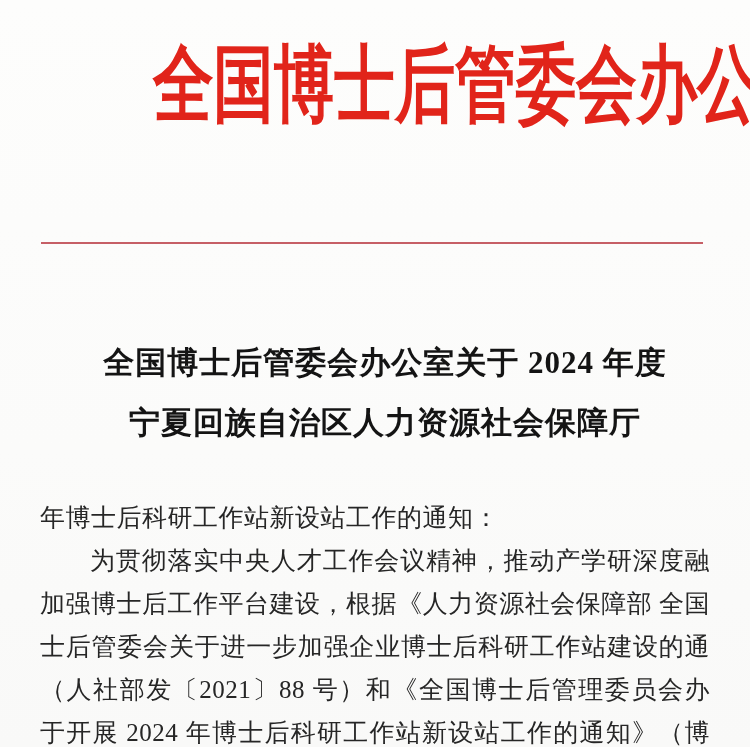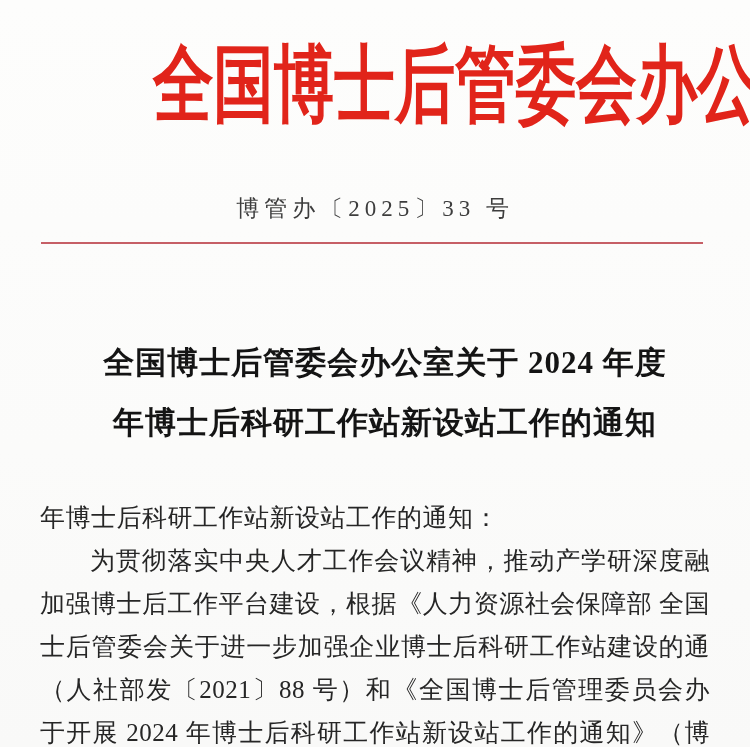--- a/index.html
+++ b/index.html
@@ -92,27 +92,26 @@
 </style>
 </head>
 <body>
 
 <div class="page">
 
   <div class="red-header">
     <span class="red-header-text" style="color: rgb(225, 36, 26);">全国博士后管委会办公室文件</span>
   </div>
 
-  <div class="doc-number">博管办〔2025〕33 号</div>
 
   <div class="red-rule" style="background: rgb(198, 95, 102);"></div>
 
   <div class="doc-title">
     <span class="title-line">全国博士后管委会办公室关于 2024 年度</span>
-    <span class="title-line">年博士后科研工作站新设站工作的通知</span>
+    <span class="title-line">宁夏回族自治区人力资源社会保障厅</span>
   </div>
 
   <div class="body-block">
     <div class="body-line">年博士后科研工作站新设站工作的通知：</div>
     <div class="para-line indent-2em">为贯彻落实中央人才工作会议精神，推动产学研深度融合，</div>
     <div class="para-line">加强博士后工作平台建设，根据《人力资源社会保障部 全国博</div>
     <div class="para-line">士后管委会关于进一步加强企业博士后科研工作站建设的通知》</div>
     <div class="para-line">（人社部发〔2021〕88 号）和《全国博士后管理委员会办公室关</div>
     <div class="para-line">于开展 2024 年博士后科研工作站新设站工作的通知》（博管办</div>
   </div>

